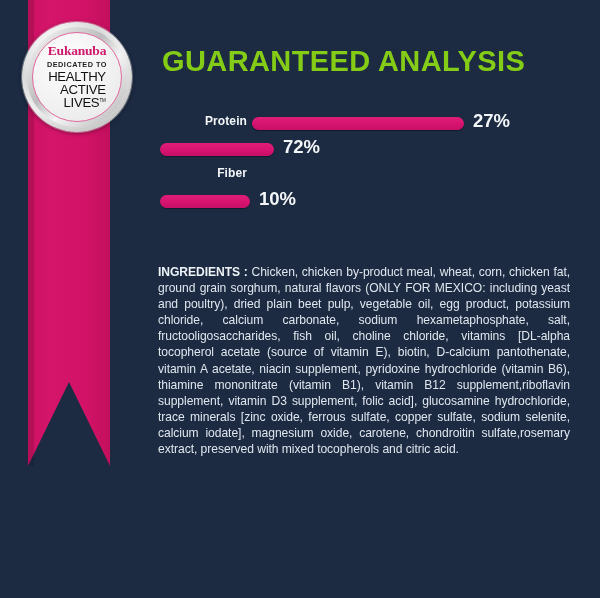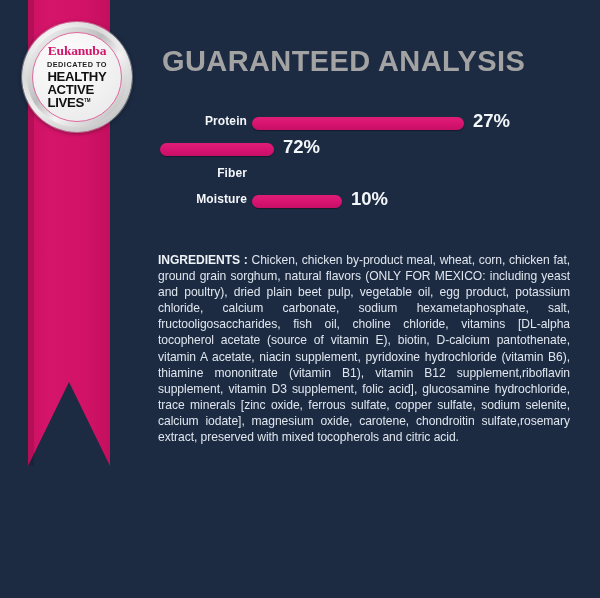--- a/index.html
+++ b/index.html
@@ -91,37 +91,37 @@
     font-size: 7.3px;
     font-weight: bold;
     letter-spacing: 0.5px;
     line-height: 1;
     margin-bottom: 3px;
     text-align: center;
   }
   .badge-claim {
     color: #111111;
     font-size: 13.2px;
-    font-weight: bold;
+    font-weight: normal;
     line-height: 0.97;
-    text-align: left;
+    text-align: right;
     letter-spacing: -0.3px;
   }
   .badge-claim span.tm {
     font-size: 4.5px;
     vertical-align: super;
     letter-spacing: 0;
   }
 
   
   .title {
     position: absolute;
     left: 162px;
     top: 47px;
-    color: #a3a3a3;
+    color: #84cc16;
     font-size: 29px;
     font-weight: bold;
     letter-spacing: 0.4px;
     line-height: 1;
     white-space: nowrap;
   }
 
   
   .analysis {
     position: absolute;
@@ -162,21 +162,21 @@
     font-weight: bold;
     line-height: 1;
     margin-left: 9px;
     white-space: nowrap;
   }
 
   
   .ingredients {
     position: absolute;
     left: 158px;
-    top: 252px;
+    top: 264px;
     width: 412px;
     color: #dfe6ee;
     font-size: 12.1px;
     line-height: 16.1px;
     text-align: justify;
     text-justify: inter-word;
     letter-spacing: -0.05px;
   }
   .ingredients .ing-head {
     font-weight: bold;
@@ -221,21 +221,20 @@
         <div class="bar-fill" style="width: 114px;"></div>
         <div class="bar-value">72%</div>
       </div>
     </div>
 
     <div class="bar-row">
       <div class="bar-label">Fiber</div>
     </div>
 
     <div class="bar-row">
-      <div class="bar-label">Moisture</div>
       <div class="bar-track">
         <div class="bar-fill" style="width: 90px;"></div>
         <div class="bar-value">10%</div>
       </div>
     </div>
 
   </div>
 
   <div class="ingredients"><span class="ing-head">INGREDIENTS :</span><span> Chicken, chicken by-product meal, wheat, corn, chicken fat, ground grain sorghum, natural flavors (ONLY FOR MEXICO: including yeast and poultry), dried plain beet pulp, vegetable oil, egg product, potassium chloride, calcium carbonate, sodium hexametaphosphate, salt, fructooligosaccharides, fish oil, choline chloride, vitamins [DL-alpha tocopherol acetate (source of vitamin E), biotin, D-calcium pantothenate, vitamin A acetate, niacin supplement, pyridoxine hydrochloride (vitamin B6), thiamine mononitrate (vitamin B1), vitamin B12 supplement,riboflavin supplement, vitamin D3 supplement, folic acid], glucosamine hydrochloride, trace minerals [zinc oxide, ferrous sulfate, copper sulfate, sodium selenite, calcium iodate], magnesium oxide, carotene, chondroitin sulfate,rosemary extract, preserved with mixed tocopherols and citric acid.</span></div>
 

